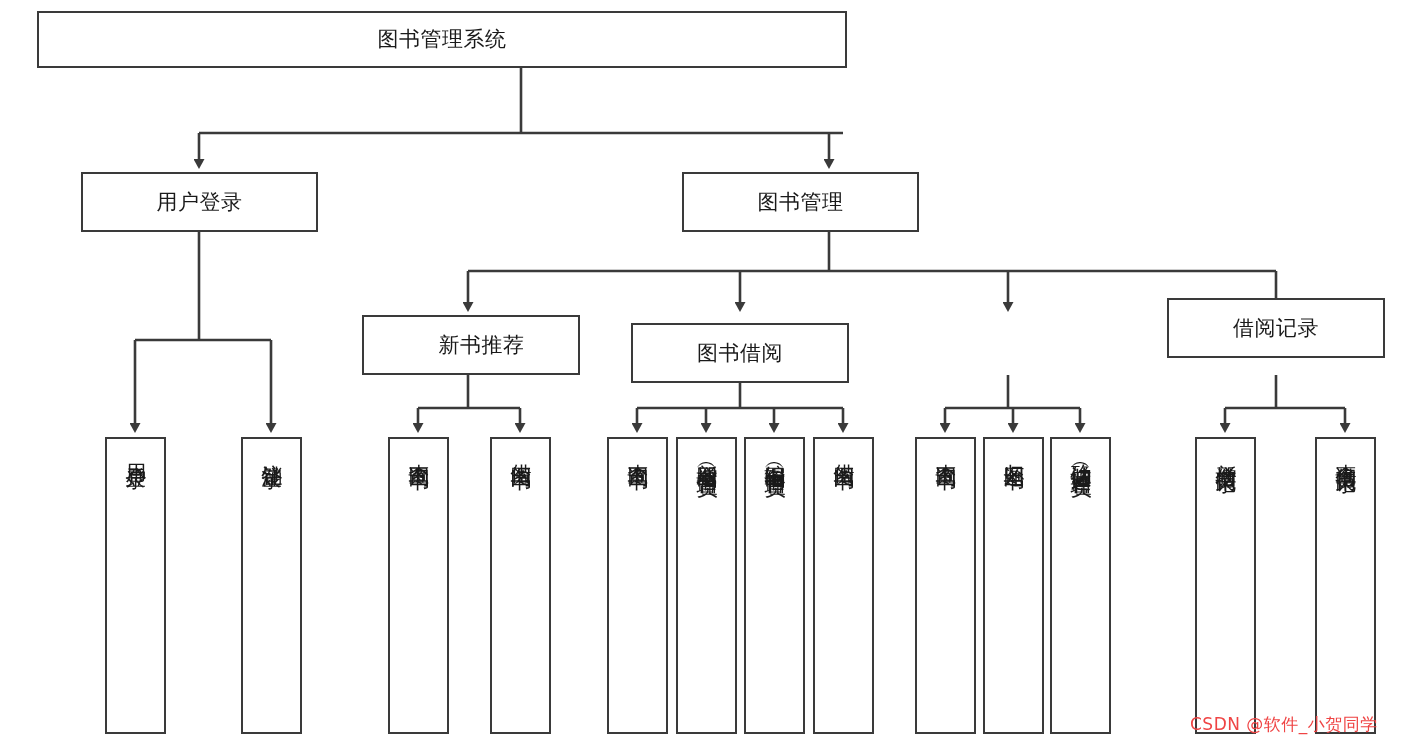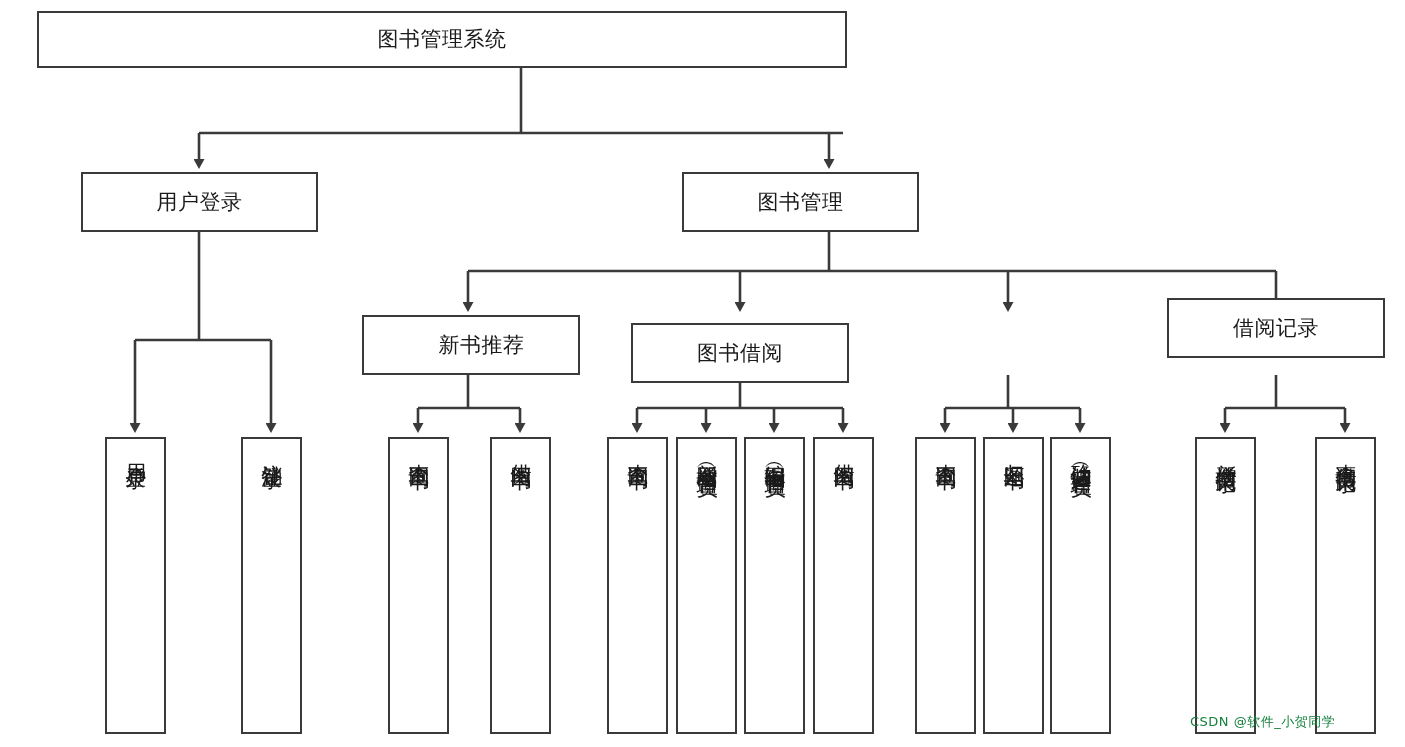--- a/index.html
+++ b/index.html
@@ -54,22 +54,22 @@
     font-size: 21px;
     letter-spacing: 2px;
     line-height: 1;
     white-space: nowrap;
     text-align: left;
   }
   .watermark {
     position: absolute;
     left: 1190px;
     top: 713px;
-    font-size: 13px;
-    color: #15803d;
+    font-size: 17px;
+    color: #ef4444;
     z-index: 3;
     white-space: nowrap;
     letter-spacing: 0.5px;
   }
 </style>
 </head>
 <body>
 
 <div id="canvas">
 

